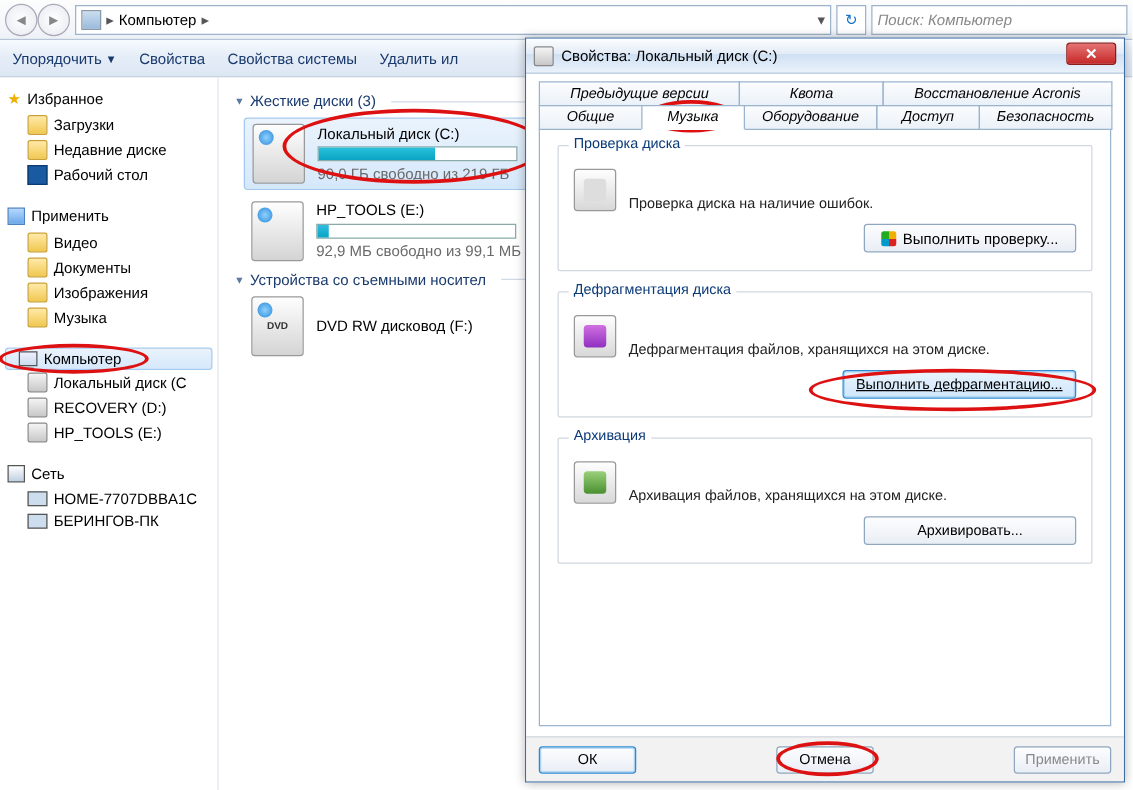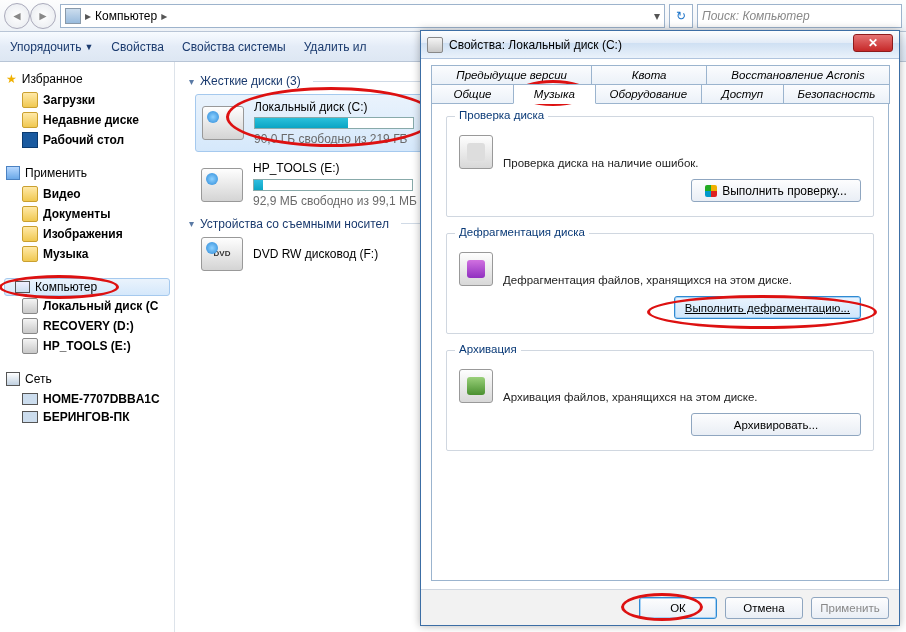--- a/index.html
+++ b/index.html
@@ -22,34 +22,34 @@
   
   .split { display:flex; height:calc(632px - 32px - 30px); }
   .navpane { width:175px; border-right:1px solid #dde3ea; padding:8px 4px; overflow:hidden; background:#fff; }
   .navgroup { margin-bottom:14px; }
   .navhdr { display:flex; align-items:center; gap:5px; padding:2px 2px 4px; }
   .navhdr .star { color:#f0b000; }
   .navhdr .lib { width:14px; height:14px; background:linear-gradient(#b7d8ff,#6aa8e8); border:1px solid #4b82c2; }
   .navhdr .comp { width:15px; height:12px; border:1px solid #555; background:linear-gradient(#eef,#cde); position:relative; }
   .navhdr .comp::after{content:"";position:absolute;bottom:-4px;left:4px;width:7px;height:2px;background:#888;}
   .navhdr .net { width:14px; height:14px; border:1px solid #555; background:linear-gradient(#fff,#c0d0e0); }
-  .navrow { display:flex; align-items:center; gap:5px; padding:2px 2px 2px 18px; white-space:nowrap; overflow:hidden;font-weight:bold; }
+  .navrow { display:flex; align-items:center; gap:5px; padding:2px 2px 2px 18px; white-space:nowrap; overflow:hidden; }
   .selrow { background:linear-gradient(#eaf3fc,#d5e8fb); border:1px solid #a5c9ee; border-radius:3px; padding:1px 4px 1px 10px; }
   .ic { width:16px; height:16px; display:inline-flex; align-items:center; justify-content:center; flex:0 0 16px; }
   .ic-folder{background:linear-gradient(#ffe9a8,#f0c850);border:1px solid #caa030;border-radius:2px;}
   .ic-drive{background:linear-gradient(#f4f4f4,#c8c8c8);border:1px solid #888;border-radius:2px;}
   .ic-mon{width:16px;height:12px;border:1px solid #555;background:#cde;}
   
   
   .content { flex:1; padding:8px 14px; background:#fff; overflow:hidden; position:relative; }
   .grouphdr { color:#1a3a6e; font-size:13px; display:flex; align-items:center; gap:6px; margin:4px 0 6px; }
   .grouphdr .tri{color:#5a7aa5;font-size:10px;}
   .grouphdr::after{content:"";flex:1;height:1px;background:#d0dae6;margin-left:6px;}
   .drv { display:flex; gap:10px; margin:4px 0 8px 12px; align-items:center; }
-  .drv-ic { width:42px; height:34px; background:linear-gradient(#fefefe,#d4d4d4); border:1px solid #999; border-radius:3px; position:relative; }
+  .drv-ic { width:42px; height:48px; background:linear-gradient(#fefefe,#d4d4d4); border:1px solid #999; border-radius:3px; position:relative; }
   .drv-ic::after{content:"";position:absolute;left:4px;top:4px;width:12px;height:12px;border-radius:50%;background:radial-gradient(#8ed1ff,#2a89d8);}
   .drv-body { line-height:1.35; }
   .drv.sel { background:linear-gradient(#eaf3fc,#d5e8fb); border:1px solid #a5c9ee; border-radius:3px; padding:4px 6px; margin-left:6px; }
   .pbar { width:160px; height:12px; border:1px solid #8aa; background:#fff; margin:2px 0; position:relative; }
   .pbar .fill { height:100%; background:linear-gradient(#29c0db,#0aa5c4); }
   .pbar.small .fill{background:linear-gradient(#2fbde0,#0aa5c4);}
   .sub { color:#6a6a6a; }
   
   
   .redov { position:absolute; border:3px solid #d11; border-radius:50%/50%; pointer-events:none; }
@@ -66,21 +66,21 @@
   .tabpage { flex:1; border:1px solid #9bb4ce; background:#fff; padding:12px 14px 8px; display:flex; flex-direction:column; gap:16px; }
   .grpbox { border:1px solid #d0d7e0; border-radius:2px; padding:18px 12px 14px; position:relative; }
   .grpbox .legend { position:absolute; top:-8px; left:8px; background:#fff; padding:0 4px; color:#0a3a77; font-size:11.5px; }
   .grprow { display:flex; gap:10px; align-items:flex-end; }
   .grp-ic { width:34px; height:34px; flex:0 0 34px; border:1px solid #999; background:linear-gradient(#fefefe,#d8d8d8); border-radius:3px; display:flex; align-items:center; justify-content:center; }
   .grp-ic .inner{width:18px;height:18px;border-radius:3px;}
   .grptxt { flex:1; font-size:11.5px; color:#222; }
   .grpbtn-row { display:flex; justify-content:flex-end; margin-top:10px; }
   .btn { min-width:170px; height:23px; border:1px solid #8fa6c0; background:linear-gradient(#fdfdfe,#e9eef5); border-radius:3px; display:flex; align-items:center; justify-content:center; gap:5px; font-size:11.5px; padding:0 10px; }
   .btn.highlighted { border:1px solid #2f8ad2; background:linear-gradient(#eaf4fe,#cfe6fb); box-shadow:0 0 0 1px #a6d1f5 inset;text-decoration:underline; }
-  .dlg-foot { height:36px; border-top:1px solid #d0d7e0; background:#f2f2f2; display:flex; align-items:center; justify-content:flex-end; gap:8px; padding:0 10px; }
+  .dlg-foot { height:36px; border-top:1px solid #d0d7e0; background:#f2f2f2; display:flex; align-items:center; justify-content:space-between; gap:8px; padding:0 10px; }
   .btn-sm { width:78px; height:22px; border:1px solid #8fa6c0; background:linear-gradient(#fdfdfe,#e9eef5); border-radius:3px; display:flex; align-items:center; justify-content:center; font-size:11.5px; }
   .btn-sm.def { border:1px solid #2f8ad2; box-shadow:0 0 0 1px #a6d1f5 inset; }
   .btn-sm.dis { color:#888; }
   .shield { width:12px; height:12px; background:conic-gradient(#f0b000 0 25%, #d22 0 50%, #09c 0 75%, #2a2 0 100%); border-radius:2px; }
   .defrag-ic .inner{ background:linear-gradient(#d070e0,#9030c0);}
   .arch-ic .inner{ background:linear-gradient(#9ad07a,#4a9030);}
 </style>
 </head>
 <body>
 

